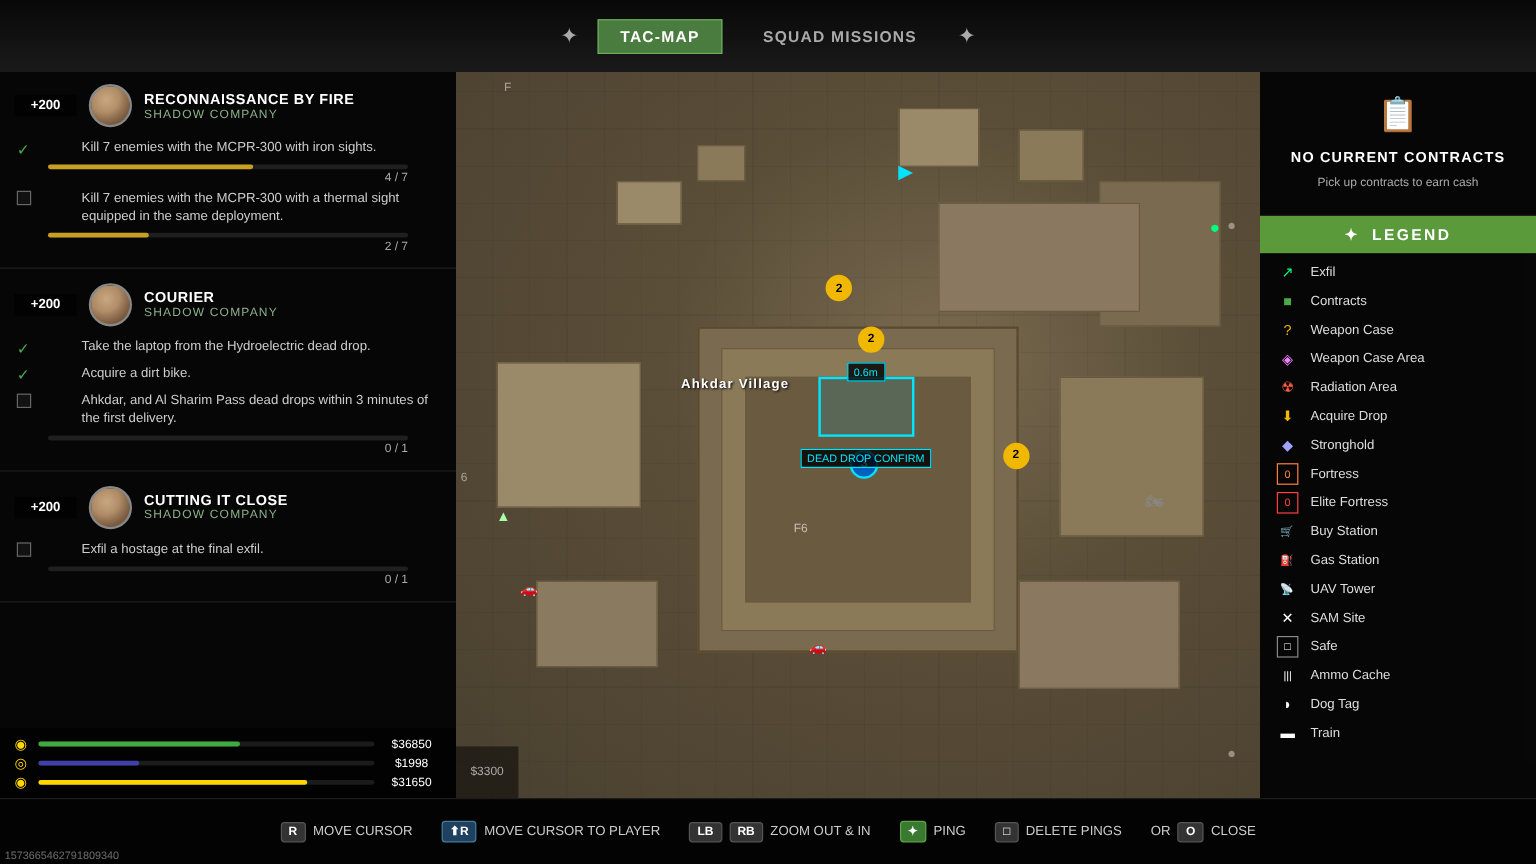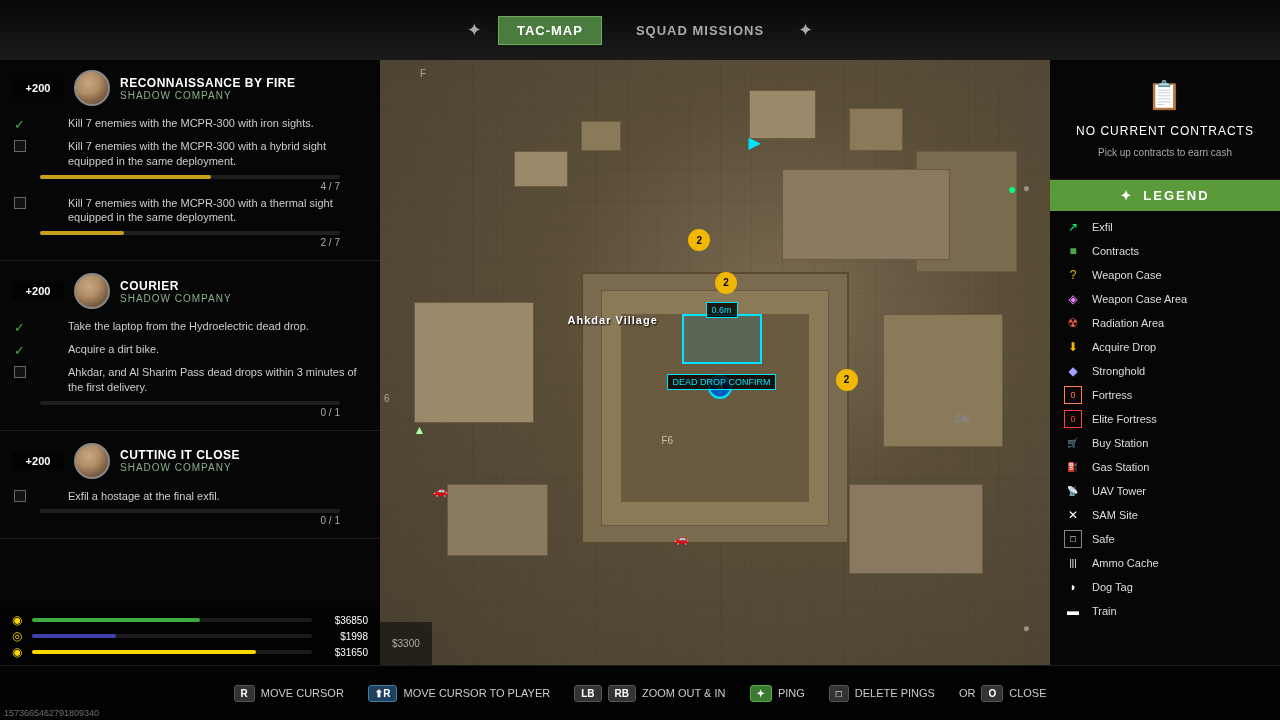--- a/index.html
+++ b/index.html
@@ -257,21 +257,21 @@
       justify-content: center;
       gap: 8px;
     }
     .contracts-icon {
       font-size: 28px;
       color: #666;
       margin-bottom: 4px;
     }
     .contracts-title {
       font-size: 12px;
-      font-weight: normal;
+      font-weight: bold;
       color: #fff;
       text-transform: uppercase;
       letter-spacing: 1px;
     }
     .contracts-sub {
       font-size: 10px;
       color: #aaa;
       line-height: 1.4;
     }
 
@@ -360,21 +360,21 @@
     }
     .stat-row {
       display: flex;
       align-items: center;
       gap: 6px;
       font-size: 10px;
     }
     .stat-icon { color: #ffd700; font-size: 12px; width: 14px; }
     .stat-bar-bg { flex: 1; height: 4px; background: rgba(255,255,255,0.1); border-radius: 2px; }
     .stat-bar { height: 100%; border-radius: 2px; }
-    .stat-val { color: #fff; font-size: 10px; min-width: 50px; text-align: right; }
+    .stat-val { color: #fff; font-size: 10px; min-width: 50px; text-align: center; }
 
     .coords-text {
       position: absolute;
       bottom: 2px;
       left: 4px;
       font-size: 9px;
       color: rgba(255,255,255,0.4);
     }
   </style>
 </head>
@@ -397,24 +397,20 @@
         <div class="mission-name">RECONNAISSANCE BY FIRE</div>
         <div class="mission-faction">SHADOW COMPANY</div>
       </div>
     </div>
 
     <div class="objective">
       <span class="obj-check">✓</span>
       <span class="obj-text">Kill 7 enemies with the MCPR-300 with iron sights.</span>
     </div>
 
-    <div class="objective">
-      <span class="obj-box"></span>
-      <span class="obj-text">Kill 7 enemies with the MCPR-300 with a hybrid sight equipped in the same deployment.</span>
-    </div>
     <div class="obj-progress">
       <div class="obj-progress-bar" style="width:57%"></div>
     </div>
     <div class="obj-count">4 / 7</div>
 
     <div class="objective">
       <span class="obj-box"></span>
       <span class="obj-text">Kill 7 enemies with the MCPR-300 with a thermal sight equipped in the same deployment.</span>
     </div>
     <div class="obj-progress">

